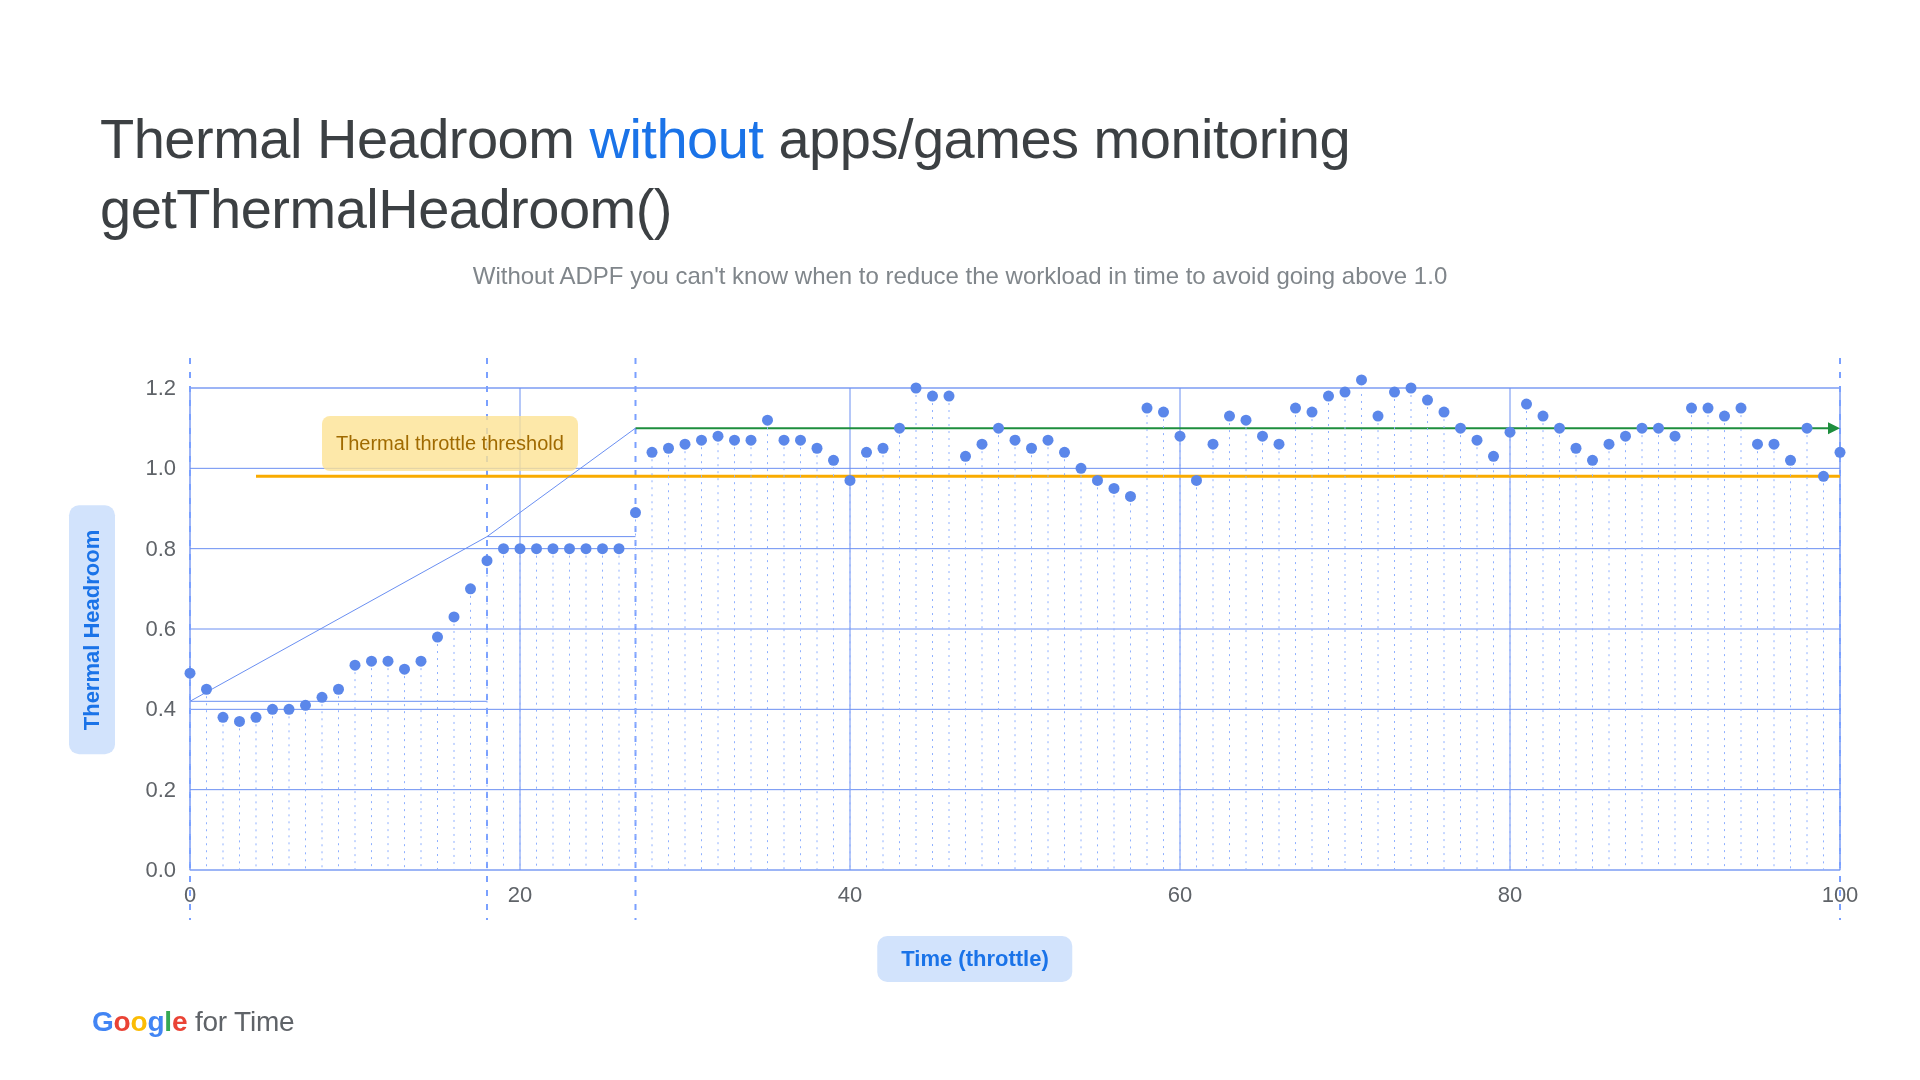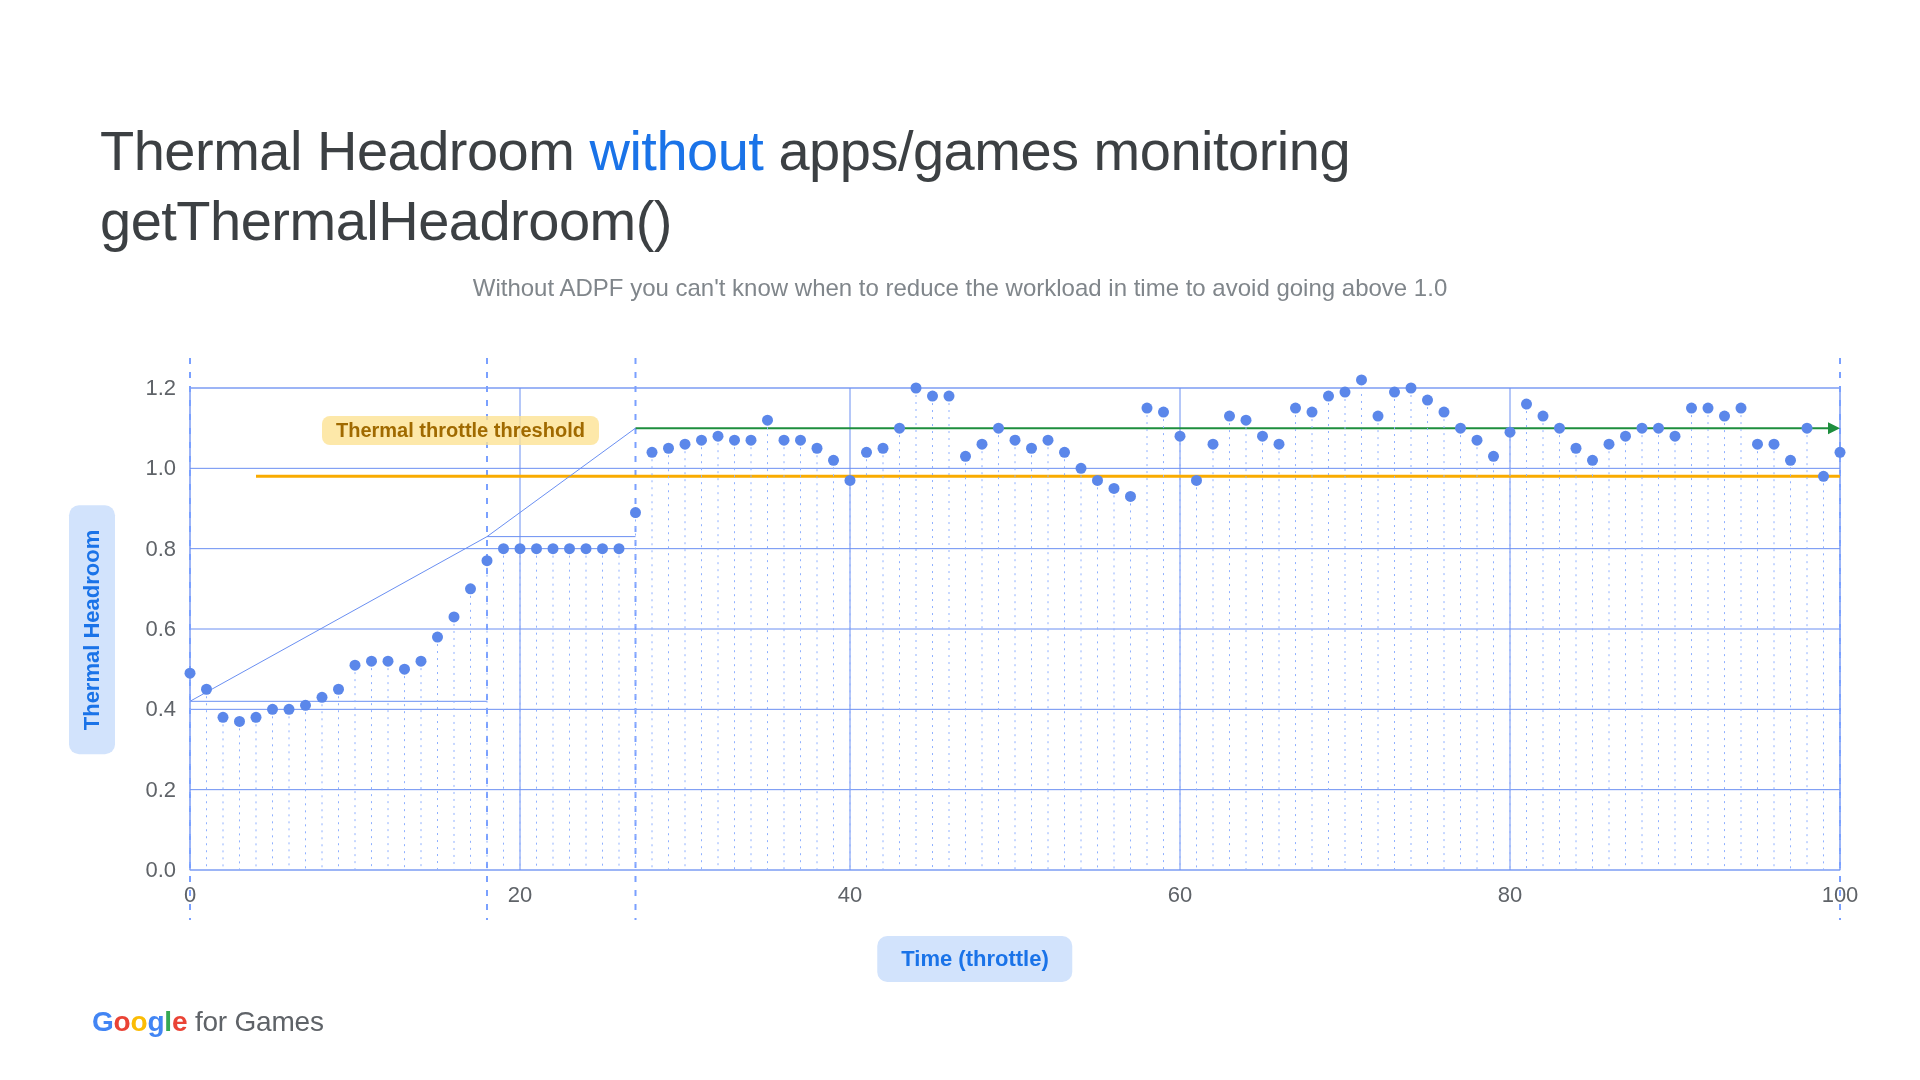--- a/index.html
+++ b/index.html
@@ -13,21 +13,21 @@
     overflow: hidden;
   }
   .slide {
     position: relative;
     width: 1920px;
     height: 1080px;
     box-sizing: border-box;
     padding: 100px 100px 0 100px;
   }
   h1.title {
-    margin: 16px 0 8px 0;
+    margin: 4px 0 8px 0;
     font-size: 56px;
     line-height: 1.25;
     font-weight: 400;
     color: #3c4043;
     letter-spacing: -0.5px;
   }
   h1.title .accent { color: #1a73e8; }
   .subtitle {
     font-size: 24px;
     color: #80868b;
@@ -61,23 +61,23 @@
   }
   .xlabel-pill {
     left: 50%;
     transform: translateX(-50%);
     bottom: -42px;
   }
   .annot-pill {
     position: absolute;
     background: #fde293cc;
     color: #a06a00;
-    font-weight: 700;
+    font-weight: 400;
     font-size: 20px;
-    padding: 3px 14px;
+    padding: 16px 14px;
     border-radius: 8px;
     white-space: nowrap;
     z-index: 5;
   }
 
   svg.chart {
     position: absolute;
     inset: 0;
     overflow: visible;
   }
@@ -358,15 +358,15 @@
         <line x1="1740" x2="1740" y1="72.26666666666665" y2="490" stroke="#8fb0ff" stroke-width="1" stroke-dasharray="2 5"></line>
         <circle cx="1740" cy="72.26666666666665" r="5.5" fill="#5b87ea"></circle>
       </svg>
     <div class="annot-pill" id="annot" style="left: 222px; top: 36.1167px;">Thermal throttle threshold</div>
     <div class="xlabel-pill">Time (throttle)</div>
   </div>
 
   <div class="footer">
     <b>
       <span class="g-blue">G</span><span class="g-red">o</span><span class="g-yellow">o</span><span class="g-blue">g</span><span class="g-green">l</span><span class="g-red">e</span>
-    </b><span class="footer-rest"> for Games</span>
+    </b><span class="footer-rest"> for Time</span>
   </div>
 </div>
 
 </body></html>

